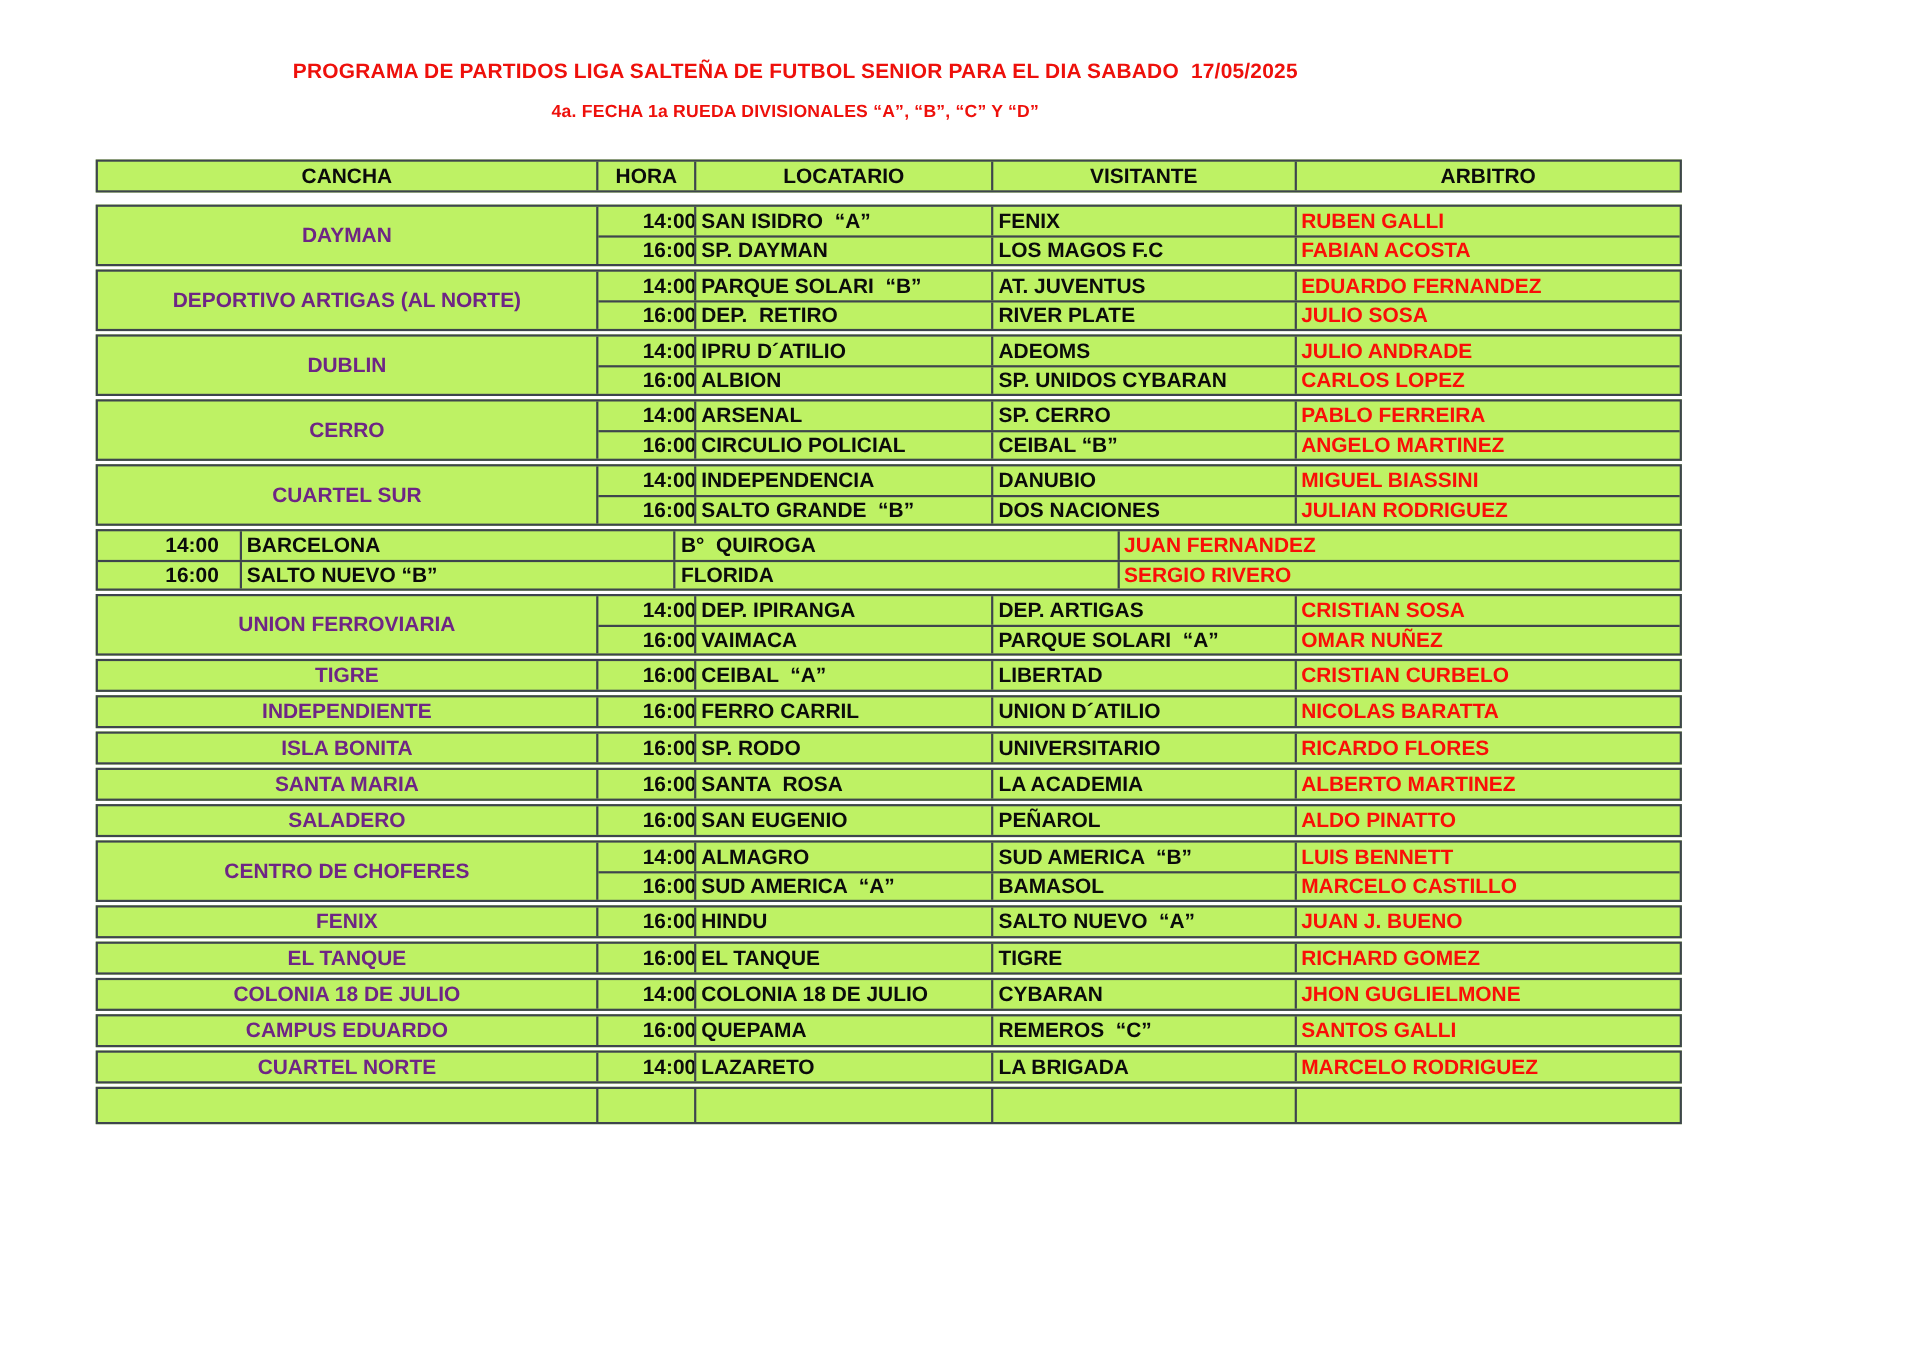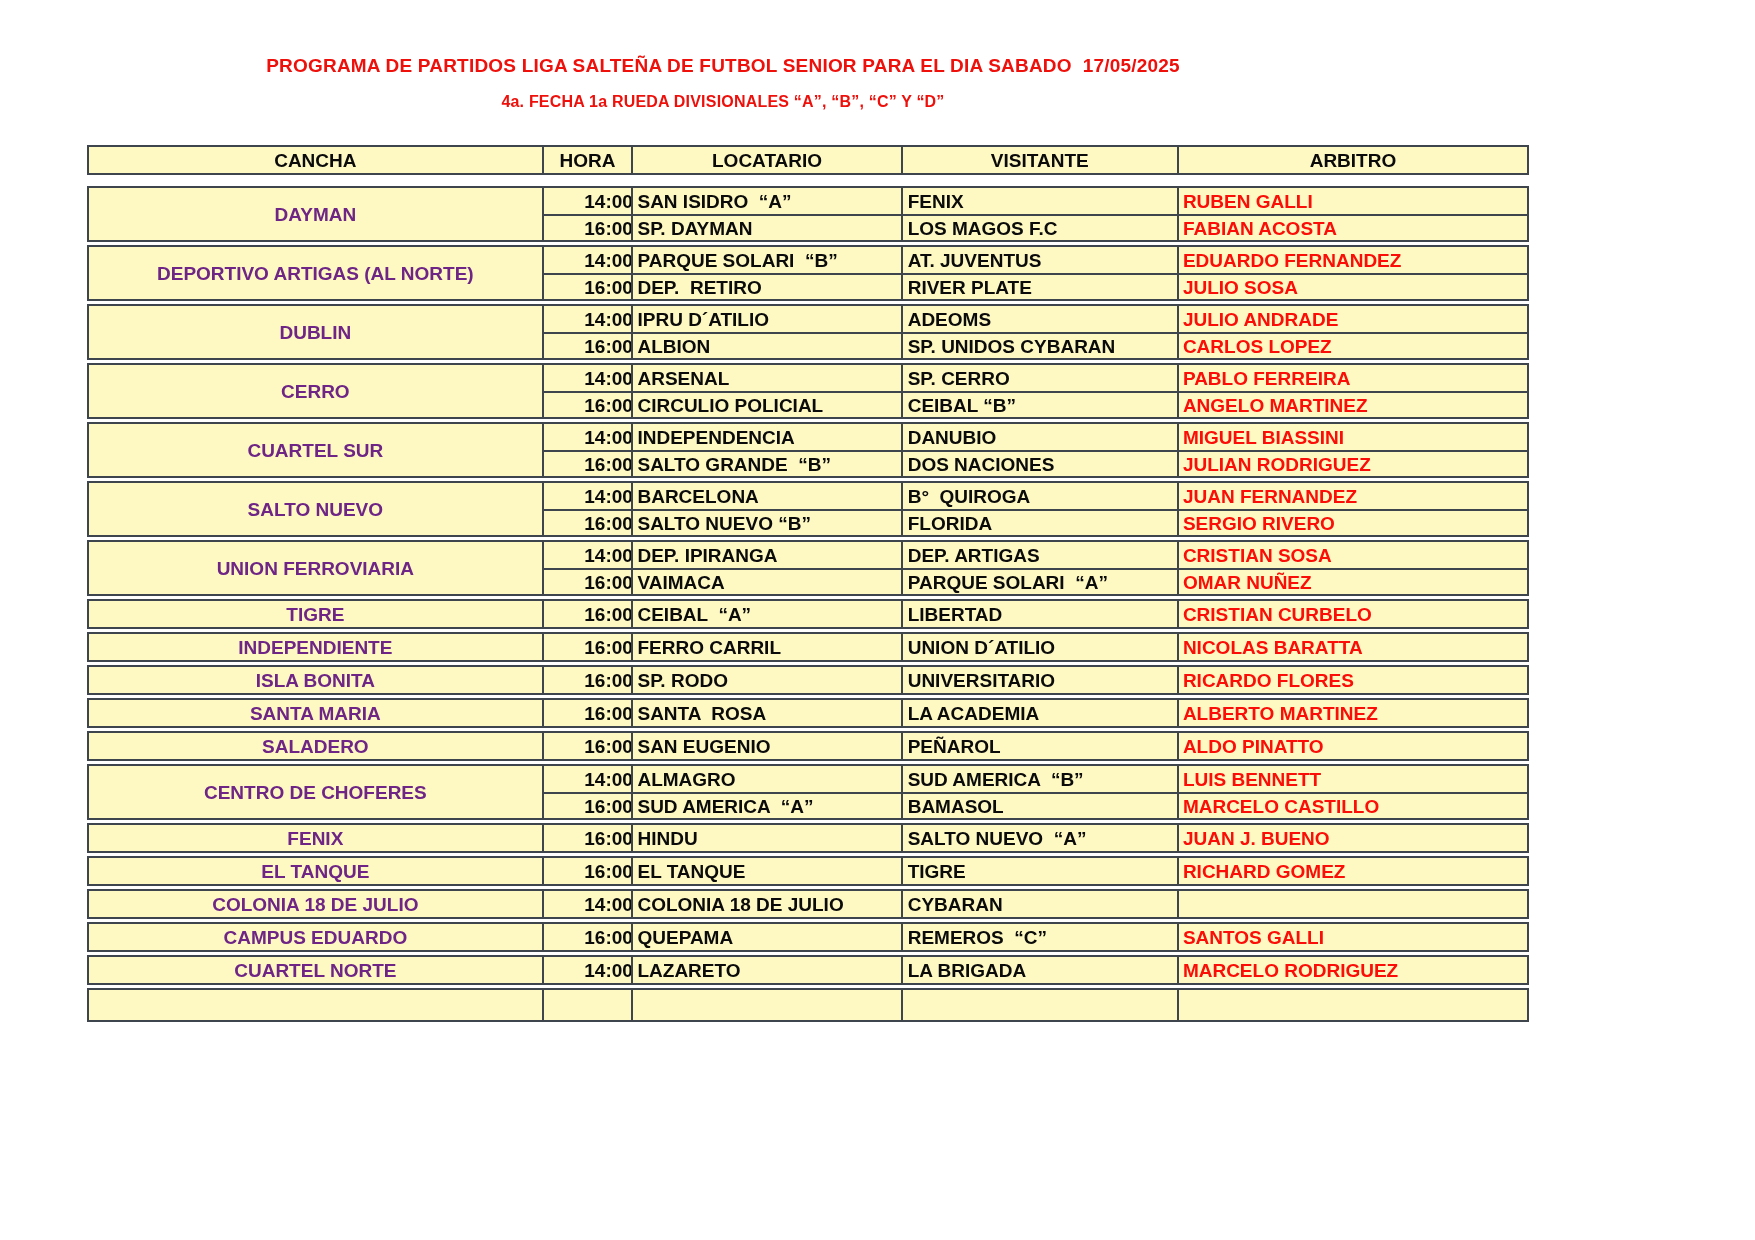--- a/index.html
+++ b/index.html
@@ -33,21 +33,21 @@
 
   .table-wrap{
     position:absolute;
     top:145px;
     left:87px;
     width:1442px;
   }
   .header-box, .group{
     display:flex;
     border:2px solid var(--border);
-    background:#fef9c3;
+    background:#bef264;
   }
   .header-box{ margin-bottom:11px; }
   .group{ margin-bottom:3px; }
 
   .cell{
     display:flex;
     align-items:center;
     overflow:hidden;
     font-size:19px;
     line-height:1;
@@ -194,21 +194,20 @@
             </div>
             <div class="mrow">
               <div class="cell hora">16:00</div>
               <div class="cell locatario">SALTO GRANDE  “B”</div>
               <div class="cell visitante">DOS NACIONES</div>
               <div class="cell arbitro">JULIAN RODRIGUEZ</div>
             </div>
           </div>
         </div>
         <div class="group">
-          <div class="cell cancha">SALTO NUEVO</div>
           <div class="rows">
             <div class="mrow">
               <div class="cell hora">14:00</div>
               <div class="cell locatario">BARCELONA</div>
               <div class="cell visitante">B°  QUIROGA</div>
               <div class="cell arbitro">JUAN FERNANDEZ</div>
             </div>
             <div class="mrow">
               <div class="cell hora">16:00</div>
               <div class="cell locatario">SALTO NUEVO “B”</div>
@@ -328,20 +327,21 @@
             </div>
           </div>
         </div>
         <div class="group">
           <div class="cell cancha">COLONIA 18 DE JULIO</div>
           <div class="rows">
             <div class="mrow">
               <div class="cell hora">14:00</div>
               <div class="cell locatario">COLONIA 18 DE JULIO</div>
               <div class="cell visitante">CYBARAN</div>
+              <div class="cell arbitro">JHON GUGLIELMONE</div>
             </div>
           </div>
         </div>
         <div class="group">
           <div class="cell cancha">CAMPUS EDUARDO</div>
           <div class="rows">
             <div class="mrow">
               <div class="cell hora">16:00</div>
               <div class="cell locatario">QUEPAMA</div>
               <div class="cell visitante">REMEROS  “C”</div>

